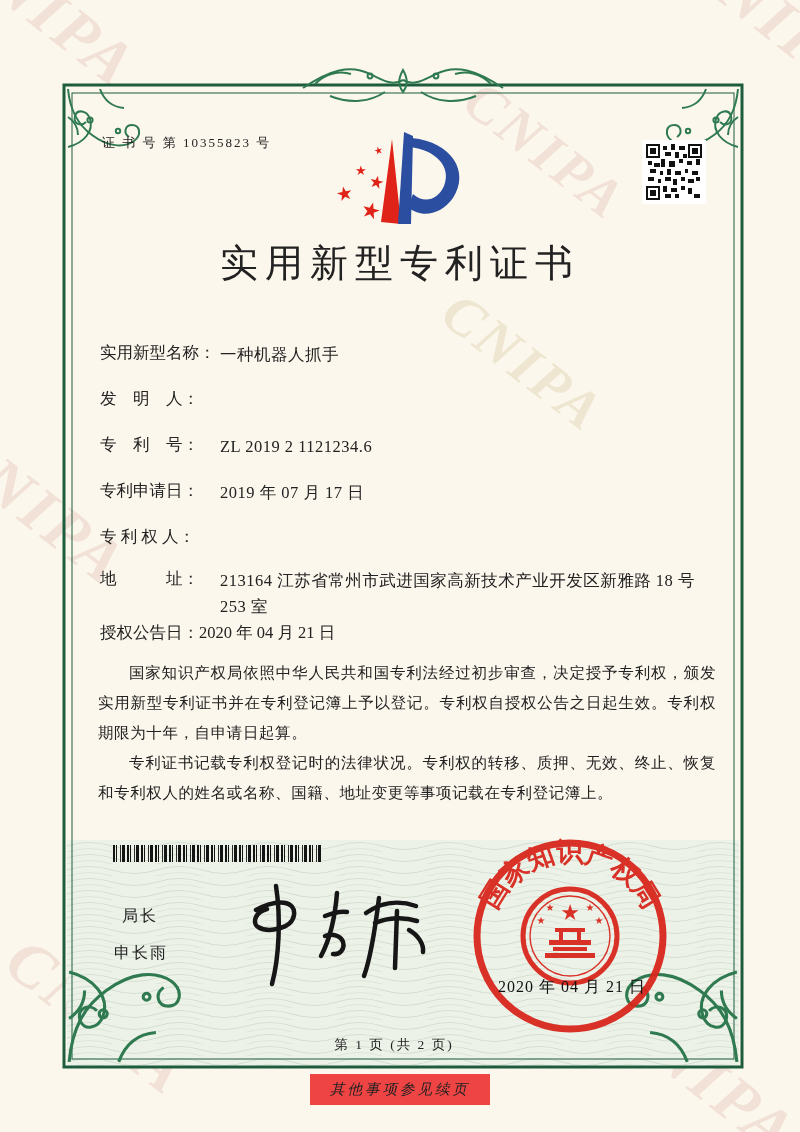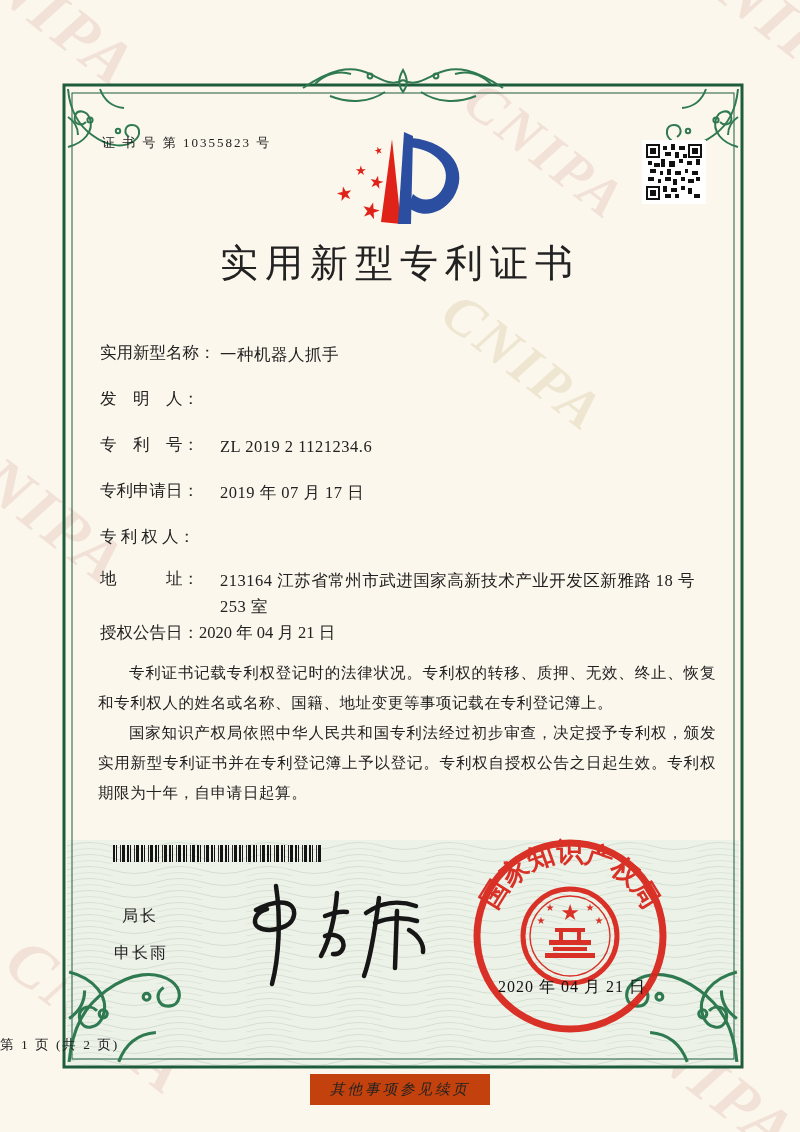--- a/index.html
+++ b/index.html
@@ -55,23 +55,23 @@
   
   .barcode{position:absolute;left:113px;top:845px;width:208px;height:17px;
      background:repeating-linear-gradient(90deg,#141414 0 2px,transparent 2px 3px,
        #141414 3px 4px,transparent 4px 7px,#2a2a2a 7px 8px,transparent 8px 9px,
        #141414 9px 12px,transparent 12px 14px)}
   .signer-title{position:absolute;left:122px;top:906px;font-family:Liberation Mono, monospace;font-size:16px;letter-spacing:2px}
   .signer-name{position:absolute;left:114px;top:943px;font-family:Liberation Serif, serif;font-size:16px;letter-spacing:2px}
   .signature{position:absolute;left:228px;top:878px;width:215px;height:112px}
   .seal{position:absolute;left:470px;top:836px;width:200px;height:200px;opacity:.94}
   .seal-date{position:absolute;left:498px;top:977px;font-size:16px;letter-spacing:1px;color:#111}
-  .page-footer{position:absolute;left:0;width:788px;top:1036px;font-size:13.5px;letter-spacing:2px}
+  .page-footer{position:absolute;left:0;width:788px;top:1036px;text-align:center;font-size:13.5px;letter-spacing:2px}
   .note-box{position:absolute;left:50%;transform:translateX(-50%);top:1074px;
-            background:#c2410c;padding:6px 20px;font-size:14.5px;letter-spacing:3px;
+            background:#ef4444;padding:6px 20px;font-size:14.5px;letter-spacing:3px;
             font-style:italic}
 </style>
 </head>
 <body>
 
 <div class="page">
 
   <span class="wm pink wm1">CNIPA</span>
   <span class="wm pink wm2">CNIPA</span>
   <span class="wm pink wm3">CNIPA</span>
@@ -207,22 +207,22 @@
       <span class="lbl">地　　　址：</span>
       <span class="val">213164 江苏省常州市武进国家高新技术产业开发区新雅路 18 号 253 室</span>
     </div>
   </div>
 
   <div class="grant">
     <span>授权公告日：</span><span>2020 年 04 月 21 日</span>
   </div>
 
   <div class="bodytext">
+    <p>国家知识产权局依照中华人民共和国专利法经过初步审查，决定授予专利权，颁发实用新型专利证书并在专利登记簿上予以登记。专利权自授权公告之日起生效。专利权期限为十年，自申请日起算。</p>
     <p>专利证书记载专利权登记时的法律状况。专利权的转移、质押、无效、终止、恢复和专利权人的姓名或名称、国籍、地址变更等事项记载在专利登记簿上。</p>
-    <p>国家知识产权局依照中华人民共和国专利法经过初步审查，决定授予专利权，颁发实用新型专利证书并在专利登记簿上予以登记。专利权自授权公告之日起生效。专利权期限为十年，自申请日起算。</p>
   </div>
 
   <div class="barcode"></div>
 
   <div class="signer-title">局长</div>
   <div class="signer-name">申长雨</div>
 
   <svg class="signature" viewBox="0 0 215 112" fill="none" stroke="#161616" stroke-width="4.5" stroke-linecap="round" stroke-linejoin="round">
     <path d="M28,32 C50,20 68,23 66,37 C64,51 40,55 30,49 C24,45 27,34 39,31"></path>
     <path d="M48,8 C53,40 51,80 44,106"></path>

